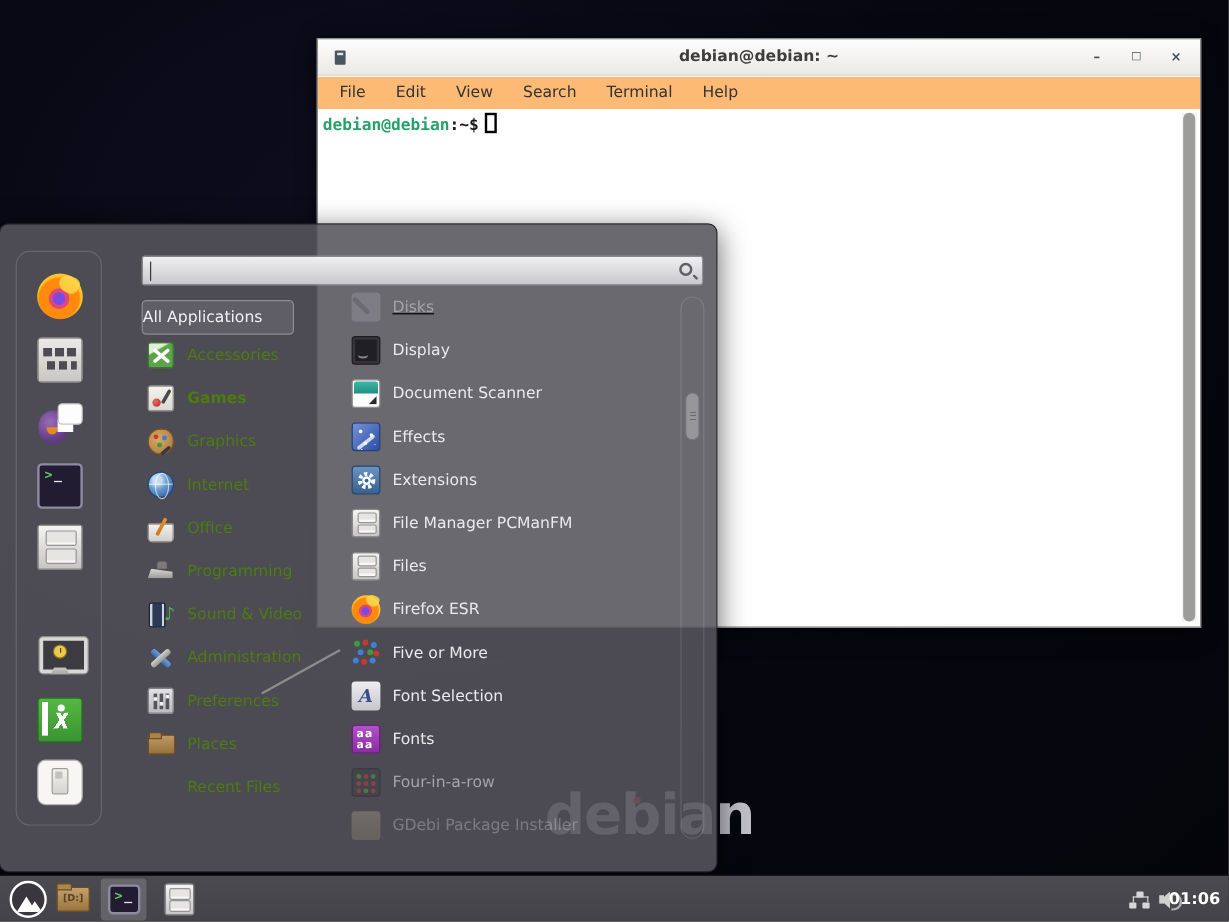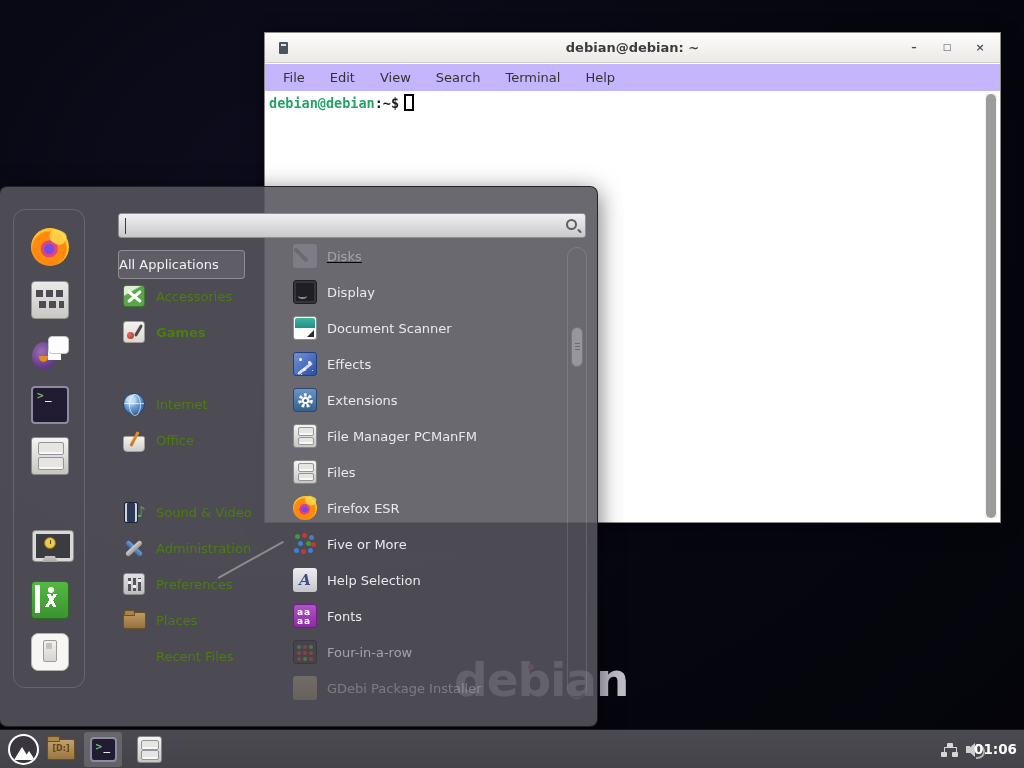--- a/index.html
+++ b/index.html
@@ -36,21 +36,21 @@
   .term-winicon { position:absolute; left:14px; top:9px; width:9px; height:12px;
     background:#49565f; border-radius:1px; }
   .term-winicon::after { content:""; position:absolute; left:2px; top:2px; width:5px; height:2px; background:#dfe4e8; }
   .term-btn { position:absolute; top:7px; width:16px; height:16px; text-align:center;
     line-height:15px; font-size:11px; color:#44525c; font-weight:bold; cursor:default; }
   .term-btn.min { right:78px; }
   .term-btn.max { right:45px; font-size:9px; }
   .term-btn.close { right:12px; }
   .term-menubar {
     position:absolute; left:0; top:31px; right:0; height:27px;
-    background:#c4b5fd; display:flex; align-items:center;
+    background:#fdba74; display:flex; align-items:center;
     padding-left:18px; gap:25px; font-size:13px; color:#333;
   }
   .term-body { position:absolute; left:1px; top:58px; right:1px; bottom:1px; background:#fff; }
   .term-prompt { position:absolute; left:3px; top:3px;
     font-family:"DejaVu Sans Mono","Liberation Mono",monospace;
     font-size:13.5px; font-weight:bold; white-space:pre; }
   .p-user { color:#26a269; }
   .p-path { color:#171717; }
   .term-cursor { display:inline-block; width:10px; height:17px; border:2px solid #000;
     vertical-align:-3px; margin-left:5px; background:#fff; }
@@ -347,27 +347,35 @@
   <div class="all-apps-btn">All Applications</div>
 
   <div class="cat-row" style="top:91px;">
     <span class="cicon ci-accessories"></span>
     <span class="lbl">Accessories</span>
   </div>
   <div class="cat-row" style="top:127px;font-weight:bold;">
     <span class="cicon ci-games"></span>
     <span class="lbl">Games</span>
   </div>
+  <div class="cat-row" style="top:163px;">
+    <span class="cicon ci-graphics"></span>
+    <span class="lbl">Graphics</span>
+  </div>
   <div class="cat-row" style="top:199px;">
     <span class="cicon ci-internet"></span>
     <span class="lbl">Internet</span>
   </div>
   <div class="cat-row" style="top:235px;">
     <span class="cicon ci-office"></span>
     <span class="lbl">Office</span>
+  </div>
+  <div class="cat-row" style="top:271px;">
+    <span class="cicon ci-planer"></span>
+    <span class="lbl">Programming</span>
   </div>
   <div class="cat-row" style="top:307px;">
     <span class="cicon ci-sound"></span>
     <span class="lbl">Sound &amp; Video</span>
   </div>
   <div class="cat-row" style="top:343px;">
     <span class="cicon ci-admin"></span>
     <span class="lbl">Administration</span>
   </div>
   <div class="cat-row" style="top:379px;">
@@ -423,21 +431,21 @@
       <span class="lbl">Firefox ESR</span>
     </div>
     <div class="app-row" style="top:285px;">
       <span class="aicon ai-five"></span>
       <span class="lbl">Five or More</span>
     </div>
     <div class="app-row" style="top:321px;">
       <span class="aicon ai-fontsel">
           <span>A</span>
         </span>
-      <span class="lbl">Help Selection</span>
+      <span class="lbl">Font Selection</span>
     </div>
     <div class="app-row" style="top:357px;">
       <span class="aicon ai-fonts">aa<br>aa</span>
       <span class="lbl">Fonts</span>
     </div>
     <div class="app-row dim1" style="top:393px;">
       <span class="aicon ai-four"></span>
       <span class="lbl">Four-in-a-row</span>
     </div>
     <div class="app-row dim2" style="top:429px;">

